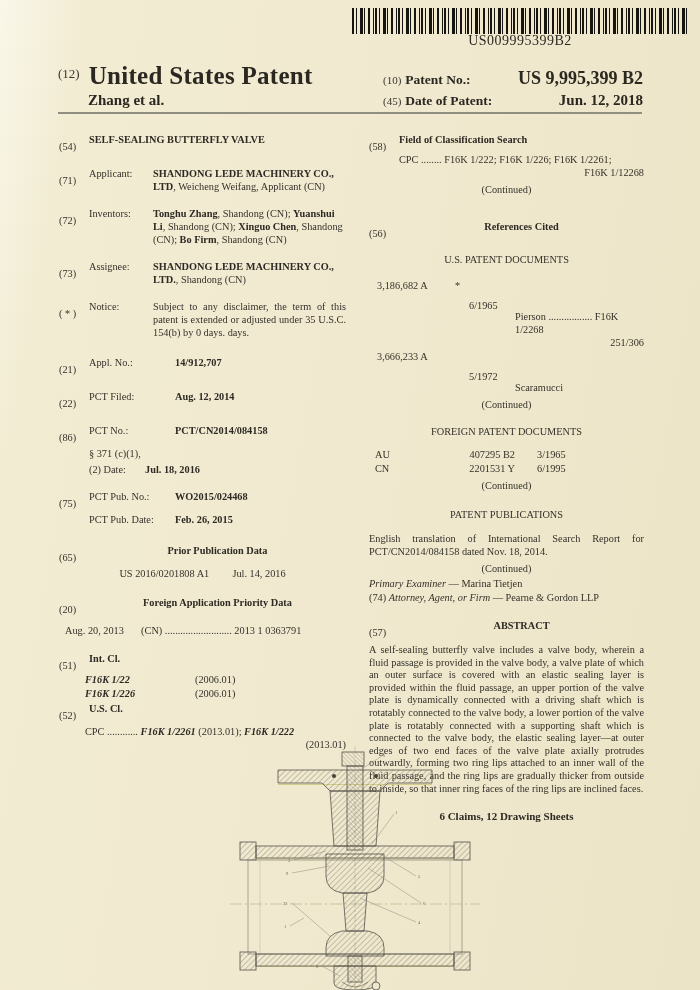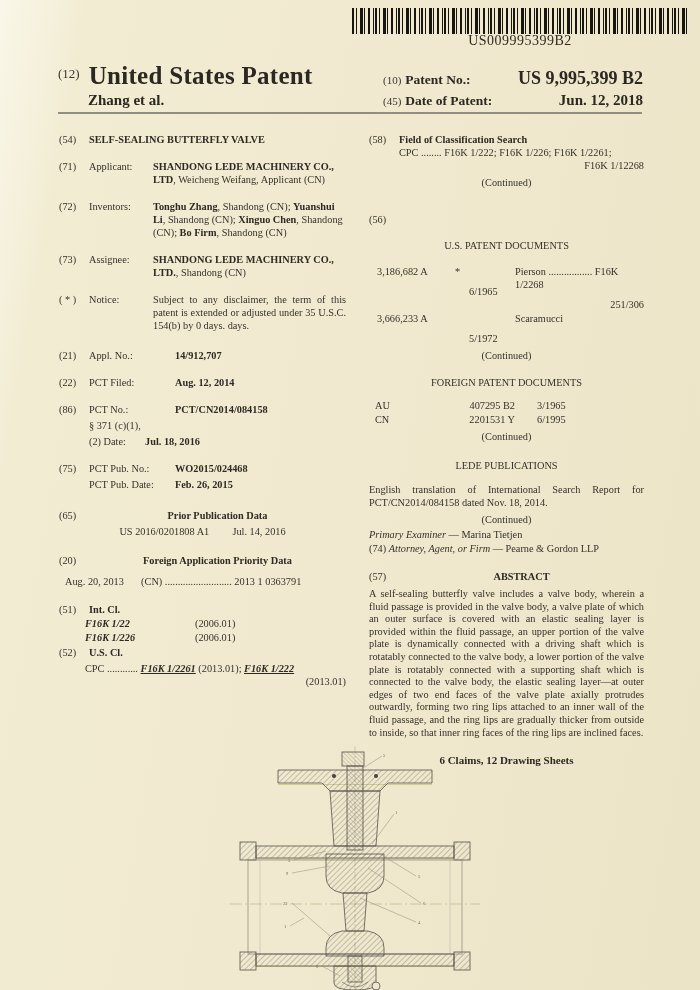--- a/index.html
+++ b/index.html
@@ -21,41 +21,41 @@
   .hdr-code{font-size:11px;color:#3a362f;margin-right:4px;}
   .hdr-lbl{font-size:13.5px;font-weight:bold;color:#2b2721;}
   .hdr-val{flex:1;text-align:right;font-weight:bold;color:#2b2721;}
   #patent-no-value{font-size:18px;}
   #patent-date-value{font-size:15px;}
   #rule{left:58px;top:112px;width:584px;height:1.6px;background:#908d81;}
   
   #col-left{left:59px;top:127px;width:287px;font-size:10.3px;line-height:13px;}
   #col-right{left:369px;top:127px;width:275px;font-size:10.3px;line-height:13px;}
   .row{display:flex;margin-top:14px;}
-  .num{width:30px;flex:none;}
+  .num{width:30px;flex:none;margin-top:7px;}
   .lbl{width:64px;flex:none;}
   .lblw{width:86px;flex:none;}
   .val{flex:1;}
   .b{font-weight:bold;color:#2d2923;}
   .bi{font-weight:bold;font-style:italic;color:#2d2923;}
   .sg-b{font-weight:bold;color:#2d2923;}
   .sg-i{font-style:italic;}
-  .sg-bi{font-weight:bold;font-style:italic;color:#2d2923;text-decoration:underline;}
+  .sg-bi{font-weight:bold;font-style:italic;color:#2d2923;}
   .center{text-align:center;}
   .just{text-align:justify;}
   .right{text-align:right;}
   .heading-center{flex:1;text-align:center;font-weight:bold;color:#2d2923;}
   .sub{margin-top:3px;}
   .cont{margin-top:4px;text-align:center;}
   
   .usrow{display:flex;margin-top:1px;padding-left:8px;}
   .us-no{width:78px;flex:none;}
   .us-star{width:14px;flex:none;}
   .us-date{width:46px;flex:none;margin-top:20px;}
-  .us-rest{flex:1;}
+  .us-rest{flex:1;margin-top:31px;}
   .frow{display:flex;margin-top:1px;}
   .f-cty{width:40px;flex:none;padding-left:6px;}
   .f-no{width:100px;flex:none;text-align:right;}
   .f-date{width:70px;flex:none;padding-left:22px;}
   .iclrow{display:flex;padding-left:26px;margin-top:1px;}
   .icl-code{width:110px;flex:none;}
   #figure{left:230px;top:746px;}
 </style>
 </head>
 <body>
@@ -203,20 +203,21 @@
     <div class="row" style="margin-top:0;padding-left:30px">
       <span class="val">CPC ........ F16K 1/222; F16K 1/226; F16K 1/2261;</span>
     </div>
     <div class="row" style="margin-top:0">
       <span class="val right">F16K 1/12268</span>
     </div>
     <div class="cont">(Continued)</div>
 
     <div class="row" style="margin-top:24px">
       <span class="num">(56)</span>
+      <span class="heading-center">References Cited</span>
     </div>
     <div class="center" style="margin-top:13px">U.S. PATENT DOCUMENTS</div>
 
     <div class="usrow" style="margin-top:13px">
       <span class="us-no">3,186,682 A</span>
       <span class="us-star">*</span>
       <span class="us-date">6/1965</span>
       <span class="us-rest">
         <span>Pierson .................</span>
         <span>F16K 1/2268</span>
@@ -237,21 +238,21 @@
       <span class="f-no">407295 B2</span>
       <span class="f-date">3/1965</span>
     </div>
     <div class="frow">
       <span class="f-cty">CN</span>
       <span class="f-no">2201531 Y</span>
       <span class="f-date">6/1995</span>
     </div>
     <div class="cont">(Continued)</div>
 
-    <div class="center" style="margin-top:16px">LEDE PUBLICATIONS</div>
+    <div class="center" style="margin-top:16px">PATENT PUBLICATIONS</div>
     <div class="just" style="margin-top:11px">English translation of International Search Report for PCT/CN2014/084158 dated Nov. 18, 2014.</div>
     <div class="cont">(Continued)</div>
 
     <div style="margin-top:2px"><span class="sg-i">Primary Examiner</span><span> — Marina Tietjen</span></div>
     <div style="margin-top:1px">
       <span>(74)</span>
       <span><span class="sg-i">Attorney, Agent, or Firm</span><span> — Pearne &amp; Gordon LLP</span></span>
     </div>
 
     <div class="row" style="margin-top:15px">

